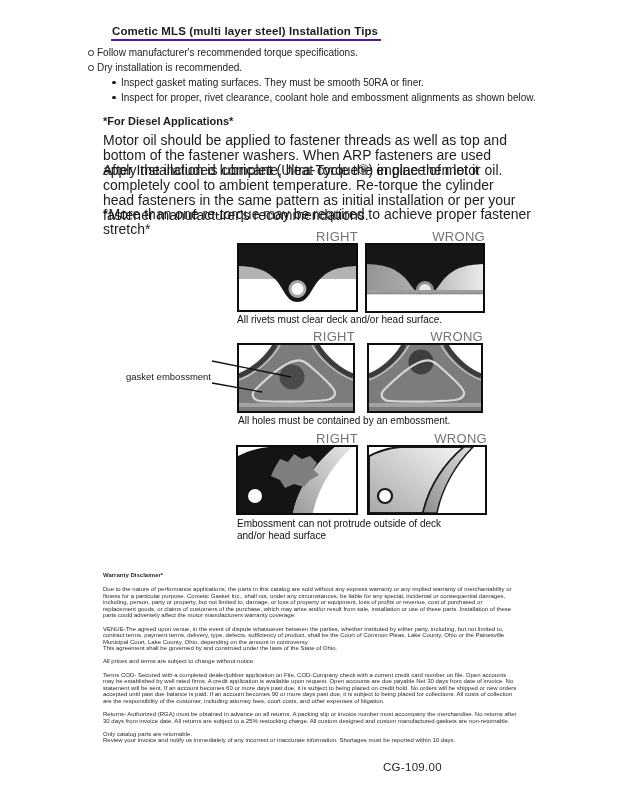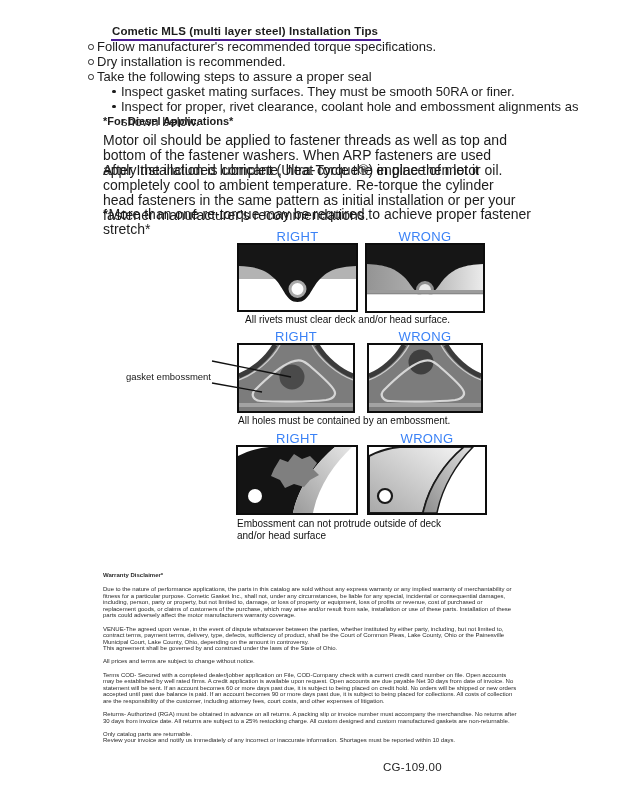--- a/index.html
+++ b/index.html
@@ -5,34 +5,34 @@
   html,body { margin:0; padding:0; background:#ffffff; }
   .page {
     position:relative; width:618px; height:800px; background:#ffffff;
     font-family:"Liberation Sans", sans-serif; color:#1c1c1c; overflow:hidden;
   }
   
   .title { position:absolute; left:111px; top:25px; font-size:11.5px; font-weight:bold; letter-spacing:0.1px; }
   .title .ul { border-bottom:2px solid #4c1d95; padding:0 3px 2px 1px; display:inline-block; }
 
   
-  .bullets { position:absolute; left:88px; top:39px; width:505px; font-size:13px; line-height:15px; }
+  .bullets { position:absolute; left:88px; top:45px; width:505px; font-size:10px; line-height:15px; }
   .brow { display:flex; }
   .brow .mk { flex:0 0 9px; position:relative; }
   .mk-o { position:absolute; left:0; top:5px; width:3.6px; height:3.6px; border:1px solid #2a2a2a; border-radius:50%; }
   .sub { margin-left:24px; }
   .mk-f { position:absolute; left:0; top:5.5px; width:3.6px; height:3.6px; background:#1c1c1c; border-radius:50%; }
 
   
   .diesel-h { position:absolute; left:103px; top:115px; font-size:11px; font-weight:bold; }
   .para { position:absolute; left:103px; width:418px; font-size:14px; line-height:15px; }
   .p1 { top:133px; } .p2 { top:163px; } .note { top:207px; width:450px; }
 
   
-  .dg-label { position:absolute; font-size:13px; color:#3b82f6; text-align:center; letter-spacing:0.3px; }
+  .dg-label { position:absolute; font-size:13px; color:#737373; text-align:right; letter-spacing:0.3px; }
   .dbox { position:absolute; border:2px solid #0d0d0d; box-sizing:border-box; background:#fff; }
   .dbox svg { display:block; }
   .caption { position:absolute; font-size:10px; color:#101010; line-height:11.5px; }
 
   .callout { position:absolute; left:85px; width:126px; text-align:right; font-size:9.5px; line-height:10.5px; color:#161616; }
   .co1 { top:347px; } .co2 { top:372px; }
   .ptr { position:absolute; left:205px; top:352px; z-index:6; }
 
   
   .legal { position:absolute; left:103px; top:572px; width:414px; font-size:6px; line-height:6.6px; color:#2a2a2a; }
@@ -55,26 +55,20 @@
       <span class="mk">
           <span class="mk-o"></span>
         </span>
       <span>Follow manufacturer's recommended torque specifications.</span>
     </div>
     <div class="brow">
       <span class="mk">
           <span class="mk-o"></span>
         </span>
       <span>Dry installation is recommended.</span>
-    </div>
-    <div class="brow">
-      <span class="mk">
-          <span class="mk-o"></span>
-        </span>
-      <span>Take the following steps to assure a proper seal</span>
     </div>
     <div class="brow sub">
       <span class="mk">
           <span class="mk-f"></span>
         </span>
       <span>Inspect gasket mating surfaces.  They must be smooth 50RA or finer.</span>
     </div>
     <div class="brow sub">
       <span class="mk">
           <span class="mk-f"></span>
@@ -111,21 +105,21 @@
       </defs>
       <rect width="116" height="66" fill="#ffffff"></rect>
       <rect y="19" width="116" height="30" fill="url(#rw1g)"></rect>
       <path d="M0,0 H116 V19 C97,20 89,23 80,31 C71,39 69,50 58,50 C47,50 45,39 36,31 C27,23 19,20 0,19 Z" fill="#161616"></path>
       <circle cx="58" cy="45" r="7.5" fill="#e8e8e8" stroke="#8f8f8f" stroke-width="3"></circle>
       <rect y="45" width="116" height="4" fill="#9c9c9c"></rect>
       <rect y="48.6" width="116" height="0.9" fill="#6f6f6f"></rect>
       <rect y="49.5" width="116" height="16.5" fill="#ffffff"></rect>
     </svg>
   </div>
-  <div class="caption" style="left:237px; top:314px;margin-left:8px;">All rivets must clear deck and/or head surface.</div>
+  <div class="caption" style="left:237px; top:314px;">All rivets must clear deck and/or head surface.</div>
 
   <div class="dg-label" style="left:237px; top:329px; width:118px;">RIGHT</div>
   <div class="dg-label" style="left:367px; top:329px; width:116px;">WRONG</div>
 
   <div class="callout co2">gasket embossment</div>
   <svg class="ptr" width="100" height="48">
     <line x1="7" y1="9" x2="86" y2="25" stroke="#111" stroke-width="1.3"></line>
     <line x1="7" y1="31" x2="57" y2="40" stroke="#111" stroke-width="1.3"></line>
   </svg>
 

